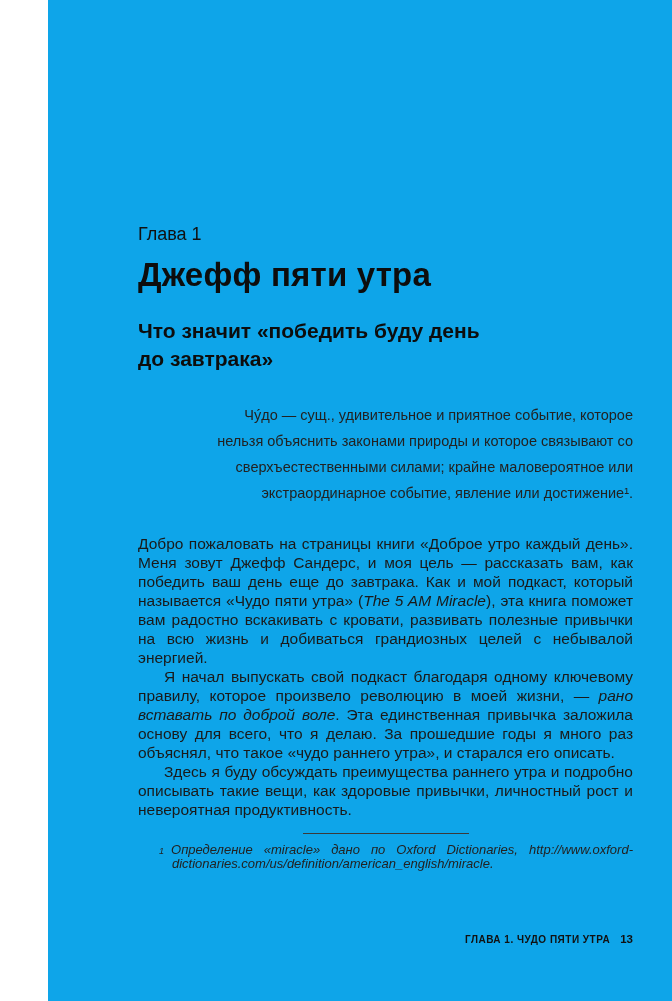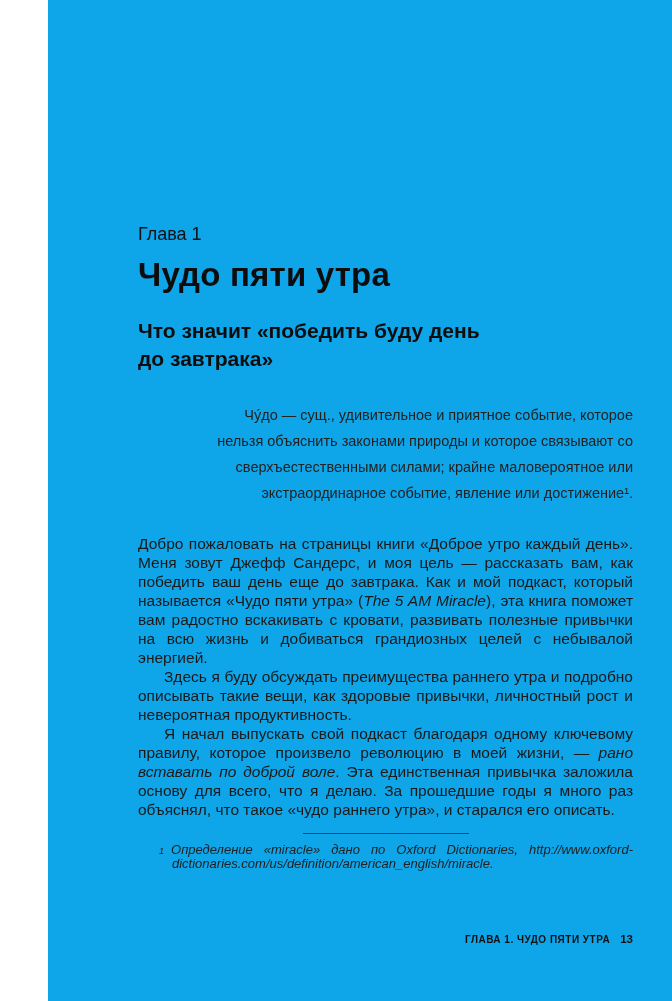--- a/index.html
+++ b/index.html
@@ -117,32 +117,32 @@
   }
 </style>
 </head>
 <body>
 
 <div class="page">
   <div class="content">
 
     <div class="chapter-label">Глава 1</div>
 
-    <h1 class="title">Чудо пяти утра</h1>
+    <h1 class="title">Джефф пяти утра</h1>
 
     <h2 class="subtitle"><span>Что значит «победить буду день</span><br><span>до завтрака»</span></h2>
 
     <div class="epigraph">Чу́до — сущ., удивительное и приятное событие, которое нельзя объяснить законами природы и которое связывают со сверхъестественными силами; крайне маловероятное или экстраординарное событие, явление или достижение¹.</div>
 
     <div class="body-text">
       <p><span>Добро пожаловать на страницы книги «Доброе утро каждый день». Меня зовут Джефф Сандерс, и моя цель — рассказать вам, как победить ваш день еще до завтрака. Как и мой подкаст, который называется «Чудо пяти утра» (</span><i>The 5 AM Miracle</i><span>), эта книга поможет вам радостно вскакивать с кровати, развивать полезные привычки на всю жизнь и добиваться грандиозных целей с небывалой энергией.</span></p>
 
+      <p class="indent"><span>Я начал выпускать свой подкаст благодаря одному ключевому правилу, которое произвело революцию в моей жизни, — </span><i>рано вставать по доброй воле</i><span>. Эта единственная привычка заложила основу для всего, что я делаю. За прошедшие годы я много раз объяснял, что такое «чудо раннего утра», и старался его описать.</span></p>
+
       <p class="indent"><span>Здесь я буду обсуждать преимущества раннего утра и подробно описывать такие вещи, как здоровые привычки, личностный рост и невероятная продуктивность.</span></p>
-
-      <p class="indent"><span>Я начал выпускать свой подкаст благодаря одному ключевому правилу, которое произвело революцию в моей жизни, — </span><i>рано вставать по доброй воле</i><span>. Эта единственная привычка заложила основу для всего, что я делаю. За прошедшие годы я много раз объяснял, что такое «чудо раннего утра», и старался его описать.</span></p>
     </div>
 
     <hr class="footnote-rule">
 
     <div class="footnote"><sup>1</sup><span>Определение «miracle» дано по Oxford Dictionaries, http://www.oxford-dictionaries.com/us/definition/american_english/miracle.</span></div>
 
   </div>
 
   <div class="footer">
     <span class="running-title">ГЛАВА 1. ЧУДО ПЯТИ УТРА</span>

